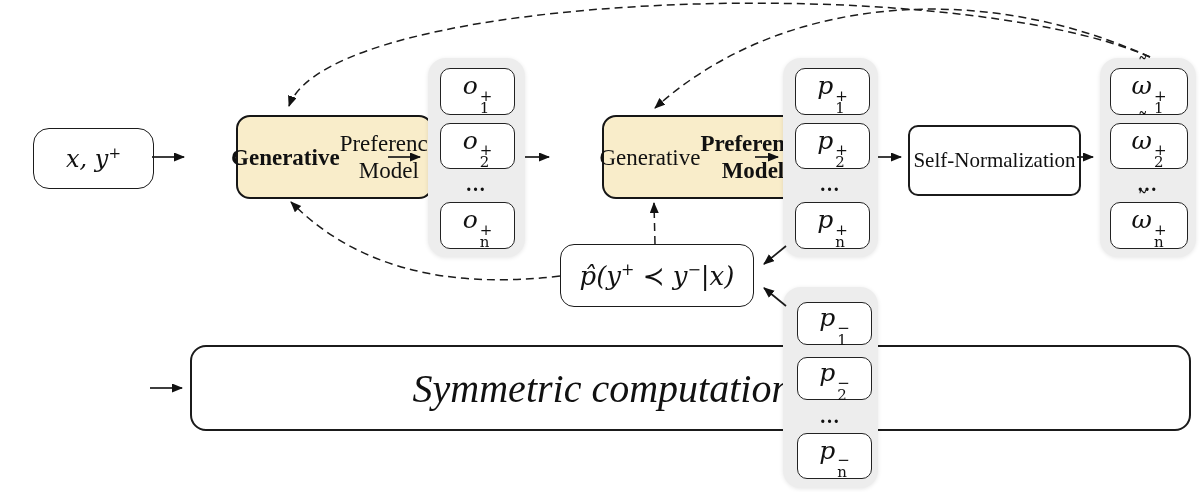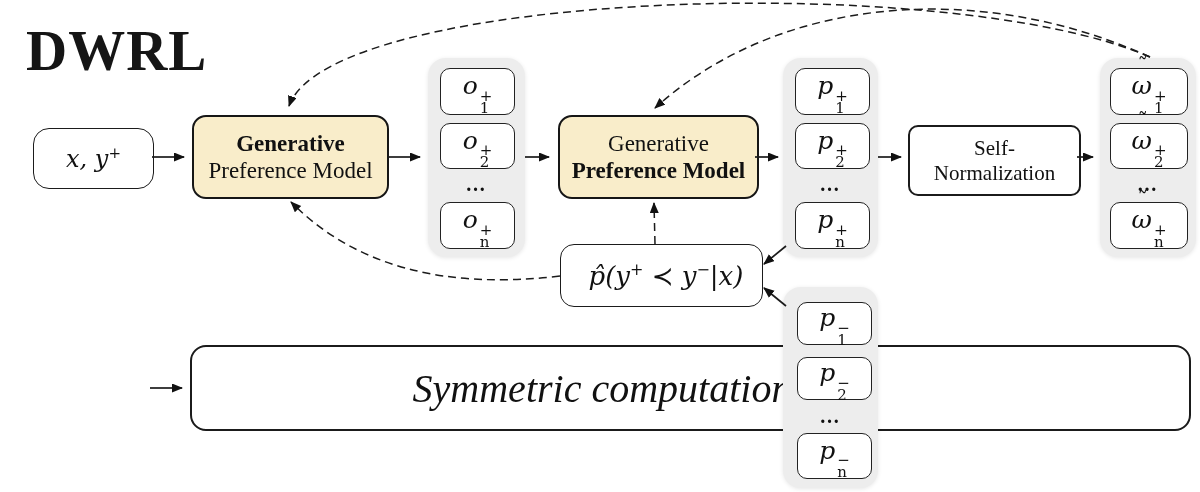--- a/index.html
+++ b/index.html
@@ -6,59 +6,58 @@
   #canvas{position:relative;width:1200px;height:492px;background:#ffffff;overflow:hidden;
           font-family:"Liberation Serif",serif;color:#111;}
   .abs{position:absolute;}
   
   #title{left:26px;top:18px;font-size:57px;font-weight:bold;letter-spacing:1px;color:#151515;}
   
   .wbox{background:#fff;border:1.6px solid #1b1b1b;border-radius:16px;
         display:flex;align-items:center;justify-content:center;}
   
   .model{background:#f9edca;border:2.6px solid #161616;border-radius:14px;
-         display:flex;flex-direction:column;align-items:center;justify-content:center;
-         text-align:center;line-height:27px;font-size:23px;}
+         display:flex;flex-direction:row;align-items:center;justify-content:center;
+         text-align:center;line-height:27px;font-size:23px;margin-left:44px;}
   .bold{font-weight:bold;}
   
   .gcol{background:#ededed;border-radius:18px;box-shadow:0 1px 4px rgba(0,0,0,0.10);}
   .token{position:absolute;background:#fff;border:1.5px solid #222;border-radius:10px;
          display:flex;align-items:center;justify-content:center;}
   .math{font-family:"DejaVu Serif","DejaVu Sans",serif;font-style:italic;font-size:25px;}
   .stack{display:inline-flex;flex-direction:column;align-items:flex-start;
          font-size:15px;line-height:12px;font-style:normal;margin-left:2px;
          vertical-align:-0.32em;transform:translateY(2px);}
   .stack .sup,.stack .sub{font-style:normal;font-family:"DejaVu Serif",serif;}
   .tok-accent{position:relative;display:inline-block;}
   .tok-accent .accent{position:absolute;top:-13px;left:55%;transform:translateX(-50%);
                       font-size:20px;font-style:normal;line-height:14px;}
   .dots{position:absolute;left:0;right:0;text-align:center;font-size:20px;font-weight:bold;
         letter-spacing:2px;color:#111;line-height:20px;}
   
-  #selfnorm{border-radius:10px;border-width:2px;flex-direction:column;
+  #selfnorm{border-radius:10px;border-width:2px;flex-direction:row;
             font-size:21px;line-height:25px;}
   
   #phat{border-radius:14px;border-width:1.8px;}
   #phat .math{font-size:26px;}
   #phat sup{font-size:16px;font-style:normal;}
   
   .inbox .math{font-size:24px;}
   .inbox sup{font-size:15px;font-style:normal;}
   
   #symbox{border-radius:16px;border-width:2px;justify-content:flex-start;}
   #symtext{width:820px;text-align:center;font-style:italic;font-size:40px;
            font-family:"Liberation Serif",serif;}
   svg{position:absolute;left:0;top:0;pointer-events:none;}
 </style>
 </head>
 <body>
 
 <div id="canvas">
 
-  <div class="abs" id="title">DWRL</div>
 
   <div class="abs wbox inbox" style="left:33px;top:128px;width:119px;height:59px;">
     <span class="math"><span>x, y</span><sup>+</sup></span>
   </div>
 
   <div class="abs model" style="left:192px;top:115px;width:193px;height:80px;">
     <span class="bold">Generative</span>
     <span>Preference Model</span>
   </div>
 
@@ -131,21 +130,21 @@
     </div>
     <div class="dots" style="top:116px;">…</div>
     <div class="token" style="left:10px;top:144px;width:76px;height:45px;">
       <span class="math"><span class="tok-accent"><span class="accent">˜</span><span>ω</span></span><span class="stack">
             <span class="sup">+</span>
             <span class="sub">n</span>
           </span></span>
     </div>
   </div>
 
-  <div class="abs wbox" id="phat" style="left:560px;top:244px;width:192px;height:61px;padding-left:9px;">
+  <div class="abs wbox" id="phat" style="left:560px;top:244px;width:192px;height:61px;">
     <span class="math"><span>p̂(y</span><sup>+</sup><span> ≺ y</span><sup>−</sup><span>|x)</span></span>
   </div>
 
 
   <div class="abs wbox" id="symbox" style="left:190px;top:345px;width:997px;height:82px;">
     <div id="symtext">Symmetric computation</div>
   </div>
 
   <div class="abs gcol" style="left:783px;top:287px;width:95px;height:201px;">
     <div class="token" style="left:14px;top:15px;width:73px;height:41px;">

